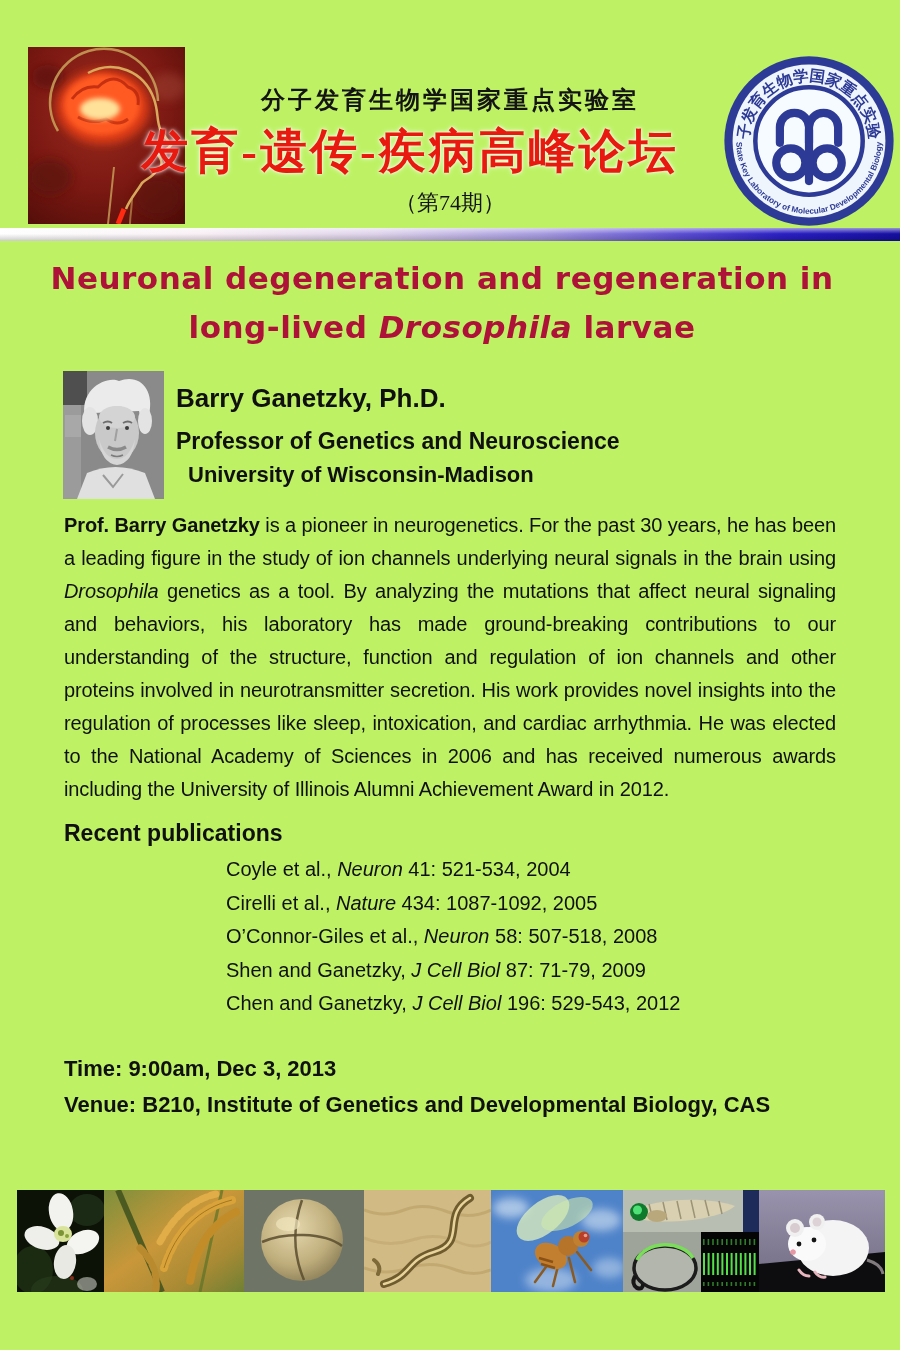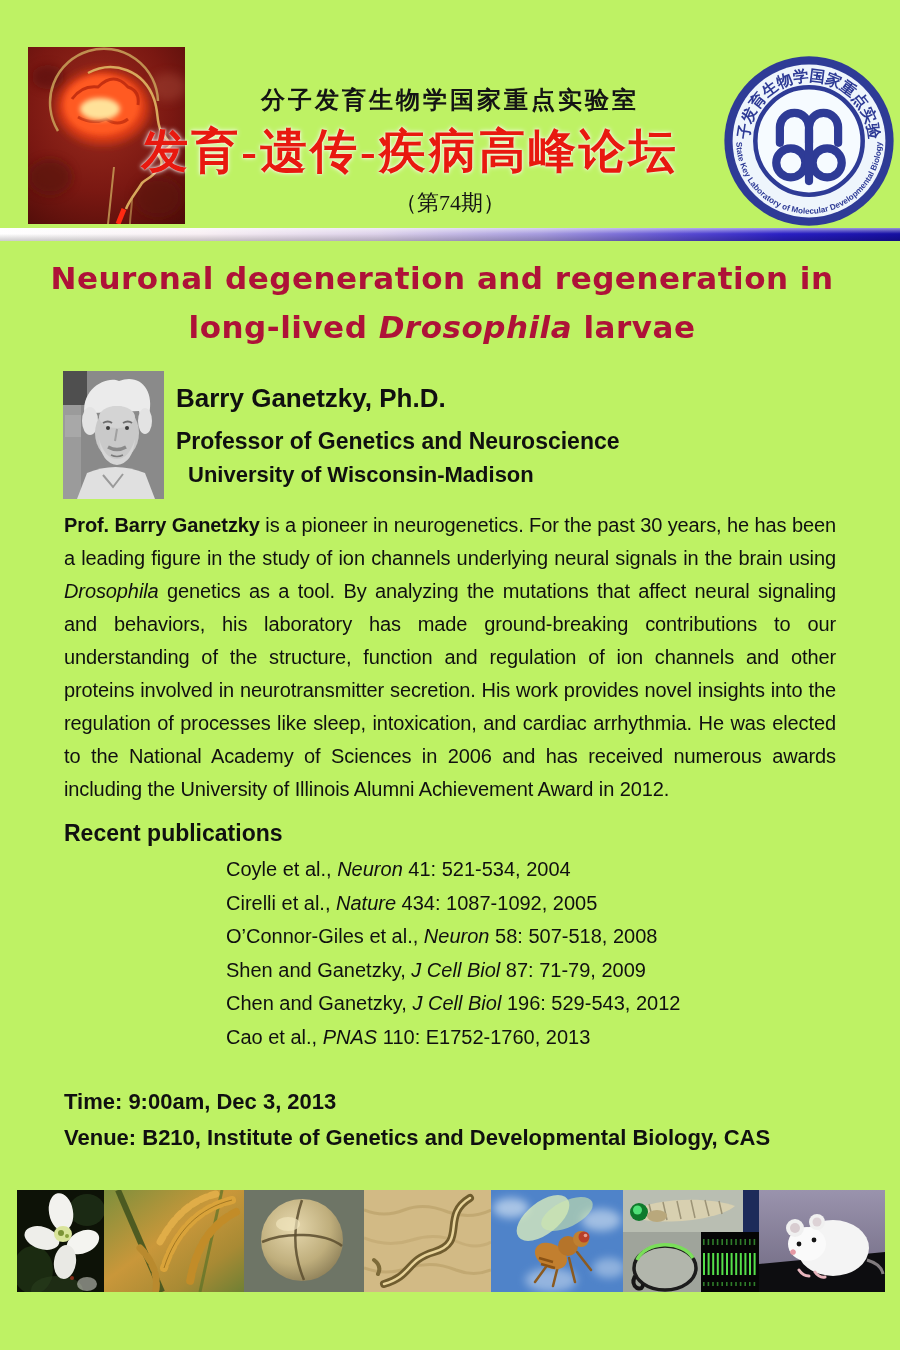--- a/index.html
+++ b/index.html
@@ -159,21 +159,20 @@
     </p>
 
     <h2 class="pub-heading">Recent publications</h2>
 
     <ul class="pub-list">
       <li><span>Coyle et al., </span><span class="jrnl">Neuron</span><span> 41: 521-534, 2004</span></li>
       <li><span>Cirelli et al., </span><span class="jrnl">Nature</span><span> 434: 1087-1092, 2005</span></li>
       <li><span>O’Connor-Giles et al., </span><span class="jrnl">Neuron</span><span> 58: 507-518, 2008</span></li>
       <li><span>Shen and Ganetzky, </span><span class="jrnl">J Cell Biol</span><span> 87: 71-79, 2009</span></li>
       <li><span>Chen and Ganetzky, </span><span class="jrnl">J Cell Biol</span><span> 196: 529-543, 2012</span></li>
-      <li><span>Cao et al., </span><span class="jrnl">PNAS</span><span> 110: E1752-1760, 2013</span></li>
     </ul>
 
     <div class="details">
       <div>Time: 9:00am, Dec 3, 2013</div>
       <div>Venue: B210, Institute of Genetics and Developmental Biology, CAS</div>
     </div>
   </div>
 
   <div class="strip">
 

